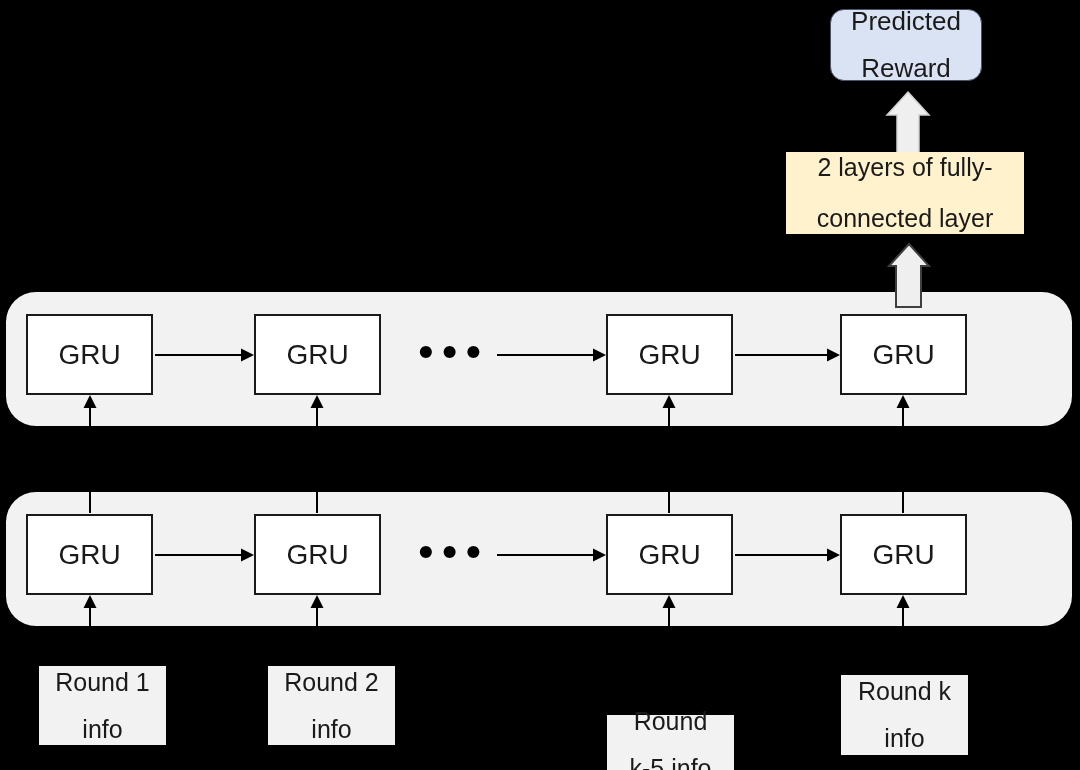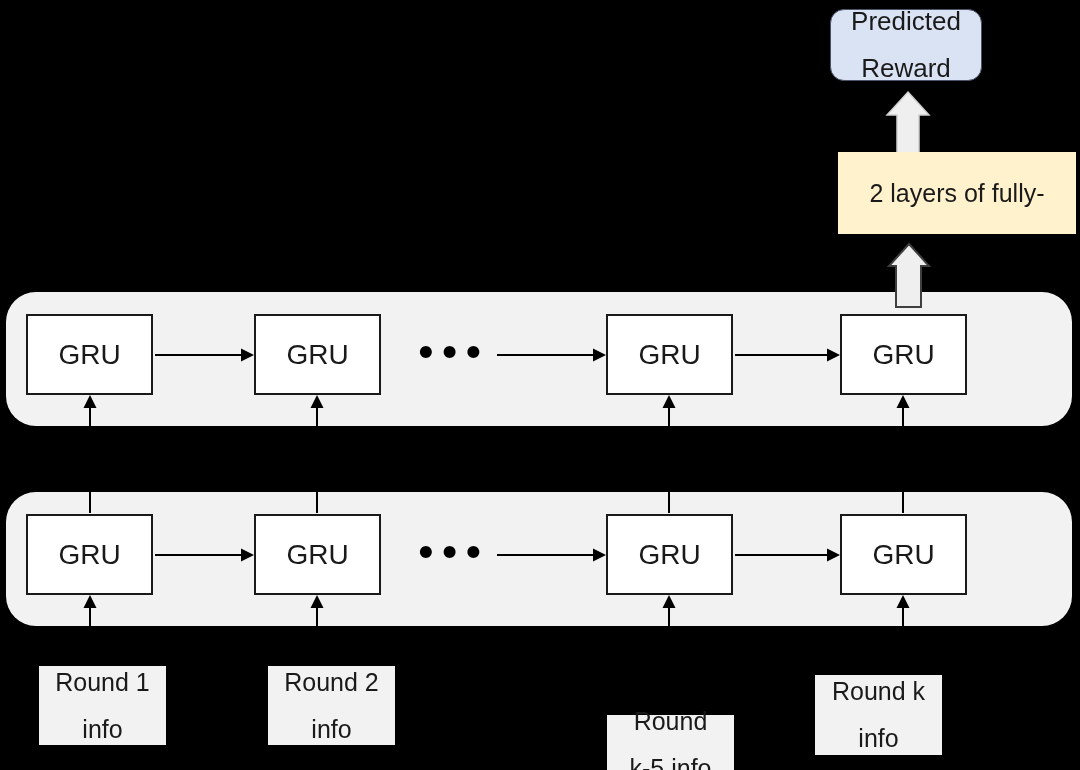--- a/index.html
+++ b/index.html
@@ -21,21 +21,21 @@
   }
   .gru{
     width:127px;height:81px;background:#ffffff;border:2px solid #1a1a1a;
     font-size:28px;
   }
   .pred{
     left:830px;top:9px;width:152px;height:72px;background:#dae3f3;
     border:1.5px solid #4a5368;border-radius:14px;font-size:26px;line-height:31px;
   }
   .fc{
-    left:838px;top:152px;width:238px;height:82px;background:#fff2cc;
+    left:786px;top:152px;width:238px;height:82px;background:#fff2cc;
     font-size:25px;line-height:35px;white-space:nowrap;
   }
   .inp{
     width:127px;height:79px;background:#f2f2f2;font-size:25px;line-height:31px;
   }
   .dots{
     position:absolute;z-index:4;width:70px;height:30px;line-height:26px;
     text-align:center;color:#000;font-size:34px;font-weight:bold;
     letter-spacing:2px;font-family:"DejaVu Sans", sans-serif;
   }
@@ -102,20 +102,21 @@
         <polygon points="903,595 896.5,608 909.5,608" stroke="none" fill="#000"></polygon>
     </g>
   </svg>
 
   <div class="box pred">
     <span>Predicted</span>
     <span>Reward</span>
   </div>
   <div class="box fc">
     <span>2 layers of fully-</span>
+    <span>connected layer</span>
   </div>
 
   <div class="box gru" style="left:26px;top:314px;">
       <span>GRU</span>
     </div>
   <div class="box gru" style="left:254px;top:314px;">
       <span>GRU</span>
     </div>
   <div class="box gru" style="left:606px;top:314px;">
       <span>GRU</span>
@@ -144,18 +145,18 @@
     <span>info</span>
   </div>
   <div class="box inp" style="left:268px;top:666px;">
     <span>Round 2</span>
     <span>info</span>
   </div>
   <div class="box inp" style="left:607px;top:715px;height:60px;align-items:center;">
     <span>Round</span>
     <span>k-5 info</span>
   </div>
-  <div class="box inp" style="left:815px;top:675px;height:80px;">
+  <div class="box inp" style="left:841px;top:675px;height:80px;">
     <span>Round k</span>
     <span>info</span>
   </div>
 
 </div>
 
 </body></html>

